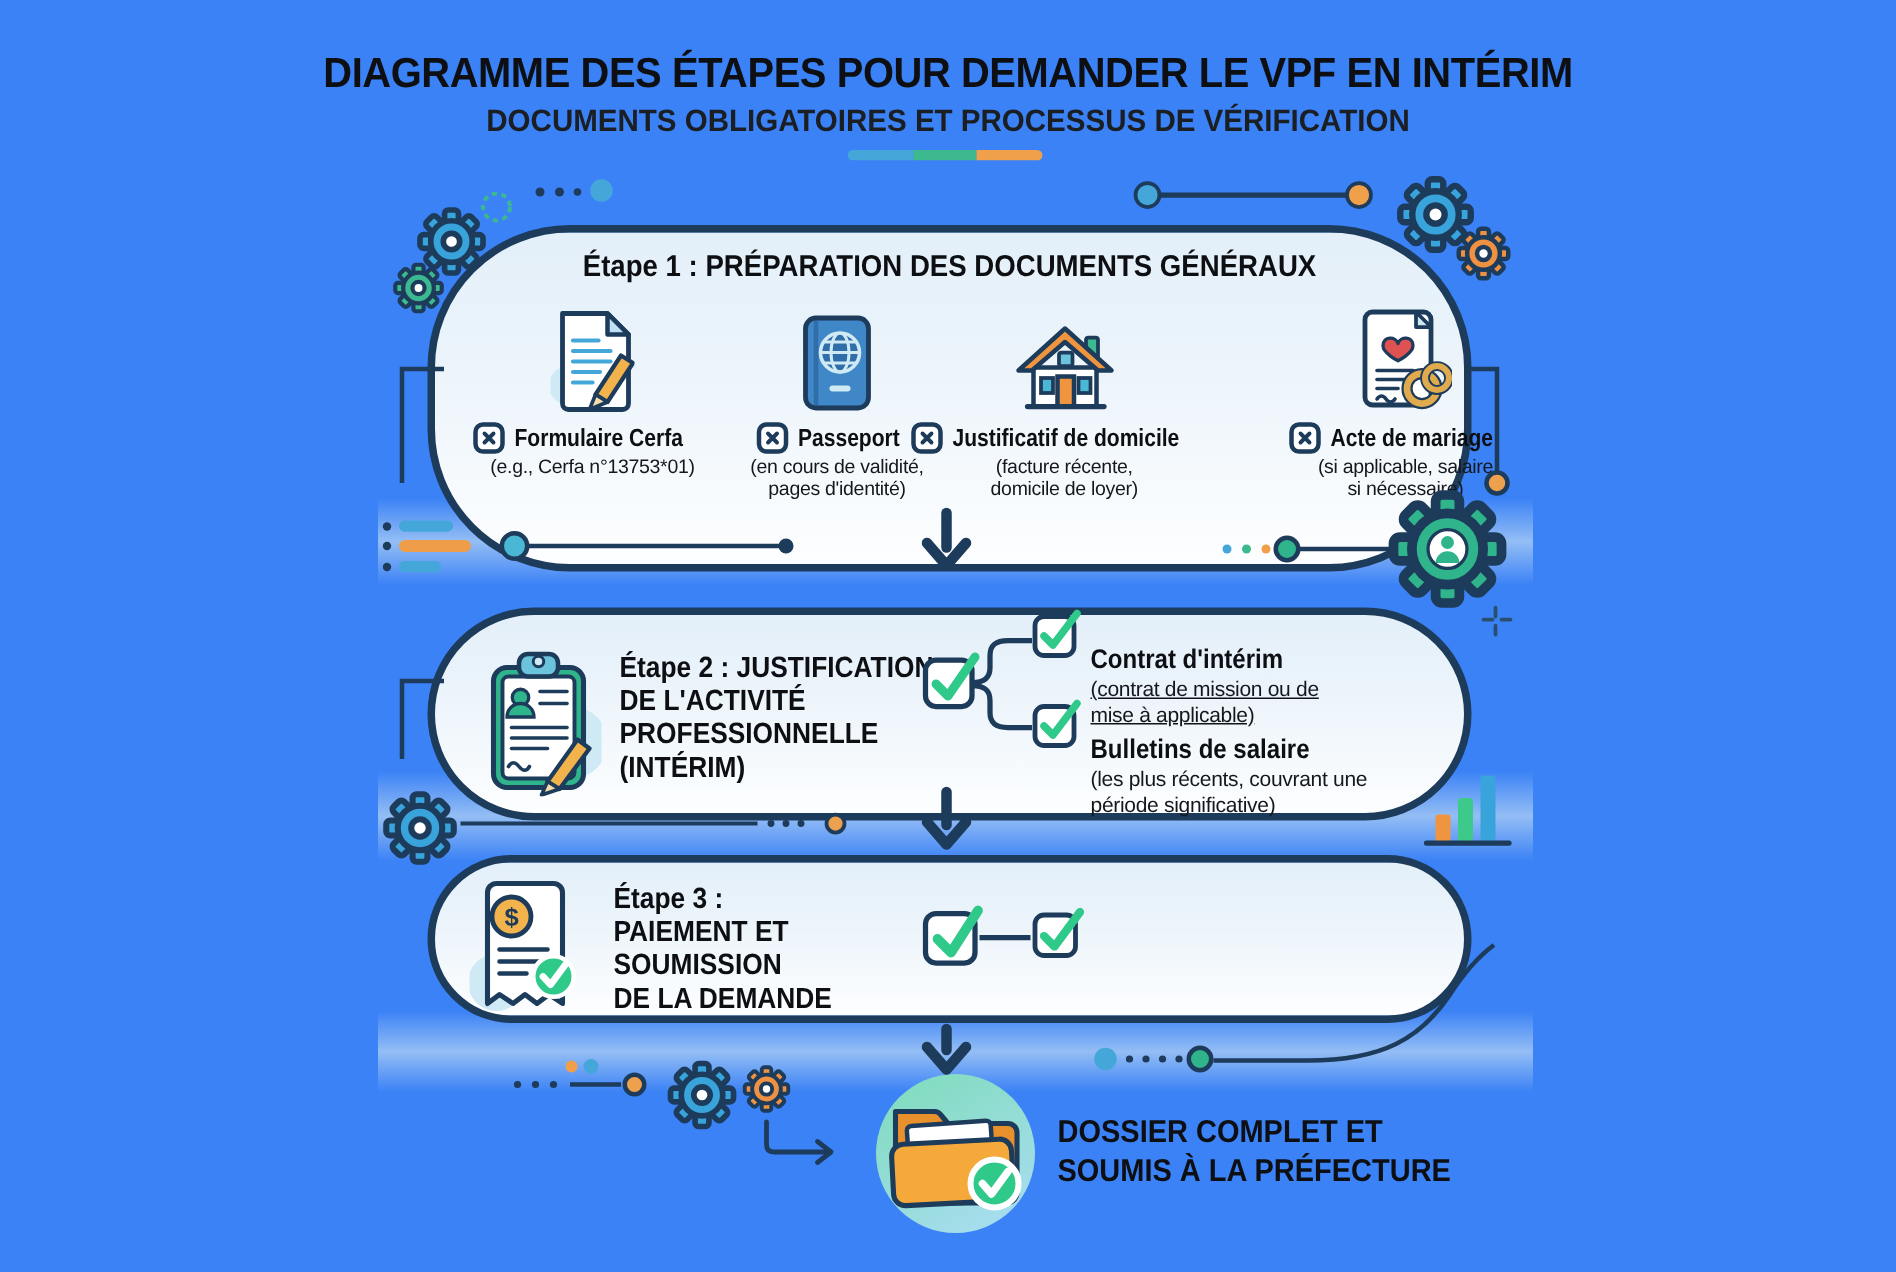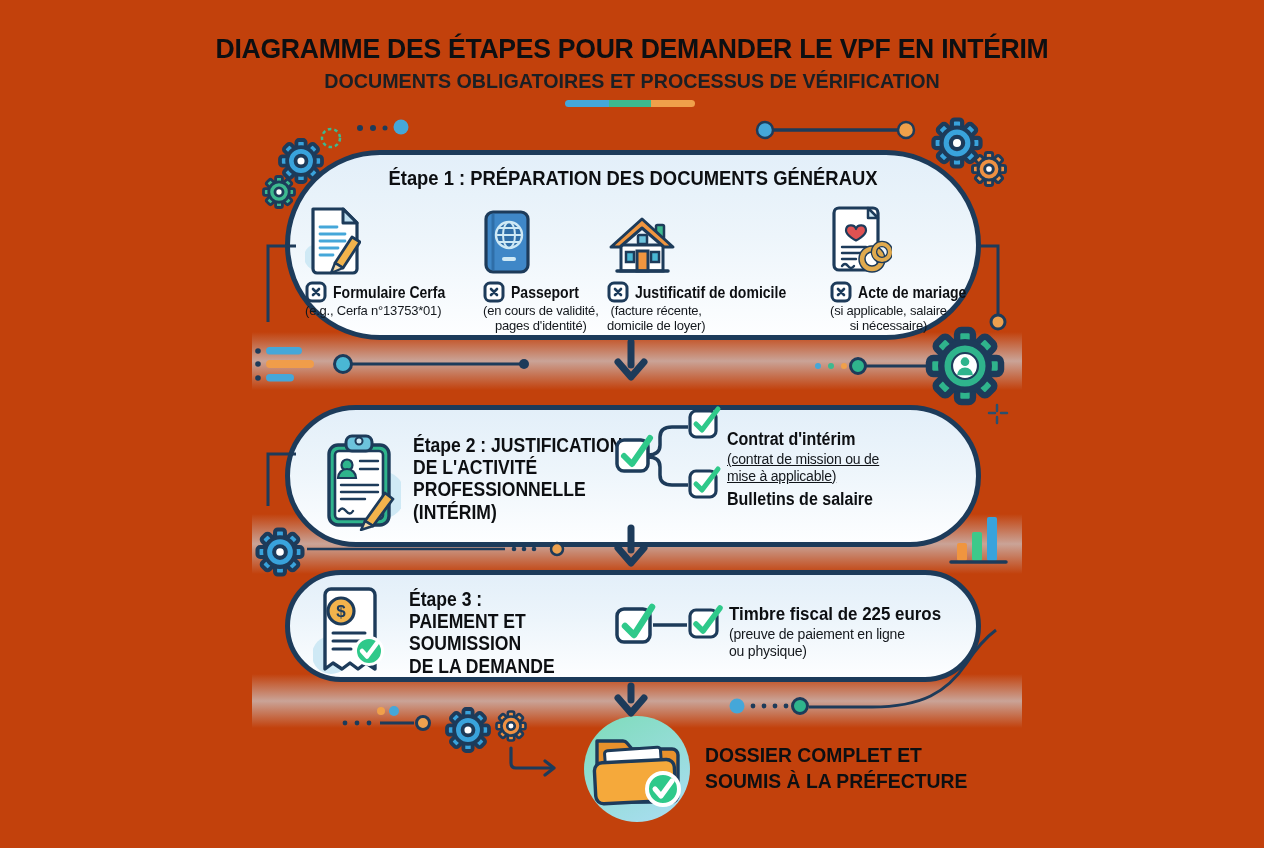--- a/index.html
+++ b/index.html
@@ -1,38 +1,38 @@
 <!DOCTYPE html>
 <html><head>
 <meta charset="utf-8">
 <style>
   html,body{margin:0;padding:0;background:#ffffff;}
-  #canvas{position:relative;width:1264px;height:848px;overflow:hidden;background:#c2410c;
+  #canvas{position:relative;width:1264px;height:848px;overflow:hidden;background:#3b82f6;
           font-family:"Liberation Sans","DejaVu Sans",sans-serif;color:#101418;}
   .abs{position:absolute;}
   
   .main-title{left:0;right:0;top:33px;text-align:center;font-size:28px;font-weight:800;
               letter-spacing:-.3px;color:#0d0f12;transform:scaleX(.95);}
   .sub-title{left:0;right:0;top:69px;text-align:center;font-size:20.5px;font-weight:700;
              color:#1b1f24;transform:scaleX(.96);}
   .underline{top:100px;left:565px;width:130px;height:7px;border-radius:4px;overflow:hidden;display:flex;}
   .underline div{height:100%;}
   
   .band{position:absolute;left:252px;width:770px;
         background:linear-gradient(rgba(207,229,244,0) 0%,rgba(207,229,244,.6) 50%,rgba(207,229,244,0) 100%);}
   
   .pill{position:absolute;left:285px;width:696px;box-sizing:border-box;border:5px solid #1d3b5a;
         background:linear-gradient(180deg,#e3eff9 0%,#edf5fb 45%,#fdfeff 100%);}
-  #pill1{top:150px;height:190px;border-radius:95px;}
+  #pill1{top:150px;height:231px;border-radius:95px;}
   #pill2{top:383px;height:142px;border-radius:71px;margin-top:22px;}
   #pill3{top:570px;height:112px;border-radius:56px;}
   .pill-title{position:absolute;left:0;right:0;top:12px;text-align:center;font-size:20px;
               font-weight:800;color:#0d0f12;transform:scaleX(.92);white-space:nowrap;}
   
-  .doc-item{position:absolute;top:46px;display:flex;flex-direction:column;align-items:flex-start;}
+  .doc-item{position:absolute;top:46px;display:flex;flex-direction:column;align-items:center;}
   .doc-icon{height:74px;display:flex;align-items:flex-end;justify-content:center;margin-bottom:6px;}
   .doc-row{display:flex;align-items:center;gap:6px;white-space:nowrap;}
   .doc-label{font-size:16.5px;font-weight:800;color:#0d0f12;display:inline-block;
              transform:scaleX(.85);transform-origin:left center;}
   .doc-detail{margin-top:1px;font-size:13px;line-height:1.15;letter-spacing:-.2px;font-weight:500;
               text-align:center;white-space:pre-line;color:#14181d;}
   
   .step-title-block{position:absolute;font-size:19.5px;font-weight:800;line-height:1.14;color:#0d0f12;
                     white-space:pre-line;transform:scaleX(.9);transform-origin:left top;}
   .check-item{position:absolute;}
@@ -136,21 +136,21 @@
         <svg width="22" height="22" viewBox="0 0 22 22">
           <rect x="2" y="2" width="18" height="18" rx="5" fill="#fff" stroke="#1d3b5a" stroke-width="3"></rect>
           <path d="M8,8 L14,14 M14,8 L8,14" stroke="#1d3b5a" stroke-width="2.6" stroke-linecap="round"></path>
         </svg>
         <span class="doc-label">Justificatif de domicile</span>
       </div>
       <div class="doc-detail">(facture récente,
 domicile de loyer)</div>
     </div>
 
-    <div class="doc-item" style="left:540px;width:150px;">
+    <div class="doc-item" style="left:572px;width:150px;">
       <div class="doc-icon">
         <svg width="62" height="70" viewBox="0 0 62 70">
           <rect x="4" y="3" width="44" height="62" rx="5" fill="#fff" stroke="#1d3b5a" stroke-width="3.2"></rect>
           <path d="M38,3 L48,13 H38 Z" fill="#cfe9f5" stroke="#1d3b5a" stroke-width="2.5" stroke-linejoin="round"></path>
           <path d="M26,24 c-1.5,-5 -10,-5 -10,1.5 c0,5 10,10 10,10 c0,0 10,-5 10,-10 c0,-6.5 -8.5,-6.5 -10,-1.5 Z" fill="#e05252" stroke="#1d3b5a" stroke-width="2.2" stroke-linejoin="round"></path>
           <g stroke="#1d3b5a" stroke-width="2.4" stroke-linecap="round" fill="none">
             <path d="M12,42 H36"></path>
               <path d="M12,48 H36"></path>
               <path d="M12,54 H26"></path>
               <path d="M12,61 q3,-4 6,0 t6,0"></path>
@@ -199,20 +199,22 @@
 DE L'ACTIVITÉ
 PROFESSIONNELLE
 (INTÉRIM)</div>
     <div class="check-item" style="left:437px;top:19px;width:250px;text-decoration:underline;">
       <span class="lbl">Contrat d'intérim</span>
       <div class="dtl">(contrat de mission ou de
 mise à applicable)</div>
     </div>
     <div class="check-item" style="left:437px;top:79px;width:260px;">
       <span class="lbl">Bulletins de salaire</span>
+      <div class="dtl">(les plus récents, couvrant une
+période significative)</div>
     </div>
   </div>
 
   <div class="pill z2" id="pill3">
     <div class="abs" style="left:23px;top:10px;">
       <svg width="80" height="92" viewBox="0 0 80 92">
         <circle cx="18" cy="70" r="19" fill="#cfe9f5"></circle>
         <path d="M12,84 V10 a6,6 0 0 1 6,-6 H56 a6,6 0 0 1 6,6 V84 l-9,-6 -8,6 -8,-6 -8,6 -9,-6 Z" fill="#fff" stroke="#1d3b5a" stroke-width="3.4" stroke-linejoin="round"></path>
         <g stroke="#1d3b5a" stroke-width="3" stroke-linecap="round">
           <path d="M20,48 H52"></path>
@@ -222,25 +224,20 @@
         <circle cx="28" cy="26" r="13" fill="#f2b34c" stroke="#1d3b5a" stroke-width="3.2"></circle>
         <text x="28" y="32" text-anchor="middle" font-size="17" font-weight="bold" fill="#1d3b5a">$</text>
         <circle cx="56" cy="66" r="13.5" fill="#2fc98a" stroke="#fff" stroke-width="3"></circle>
         <path d="M49,66 L54,71.5 L64,58" fill="none" stroke="#fff" stroke-width="4.5" stroke-linecap="round" stroke-linejoin="round"></path>
       </svg>
     </div>
     <div class="step-title-block" style="left:119px;top:13px;">Étape 3 :
 PAIEMENT ET
 SOUMISSION
 DE LA DEMANDE</div>
-    <div class="check-item" style="left:439px;top:28px;width:255px;">
-      <span class="lbl" style="font-size:19px;">Timbre fiscal de 225 euros</span>
-      <div class="dtl">(preuve de paiement en ligne
-ou physique)</div>
-    </div>
   </div>
 
   <div class="abs result-circle z2">
     <div>
       <svg width="92" height="80" viewBox="0 0 92 80">
         <path d="M6,12 h26 a5,5 0 0 1 4,2 l5,6 h40 a6,6 0 0 1 6,6 v40 a7,7 0 0 1 -7,7 H13 a7,7 0 0 1 -7,-7 Z" fill="#e8912c" stroke="#1d3b5a" stroke-width="3.4" stroke-linejoin="round"></path>
         <g transform="rotate(-4 40 30)">
           <rect x="14" y="20" width="56" height="18" rx="3" fill="#fff" stroke="#1d3b5a" stroke-width="3"></rect>
         </g>
         <g transform="rotate(-3 46 52)">

